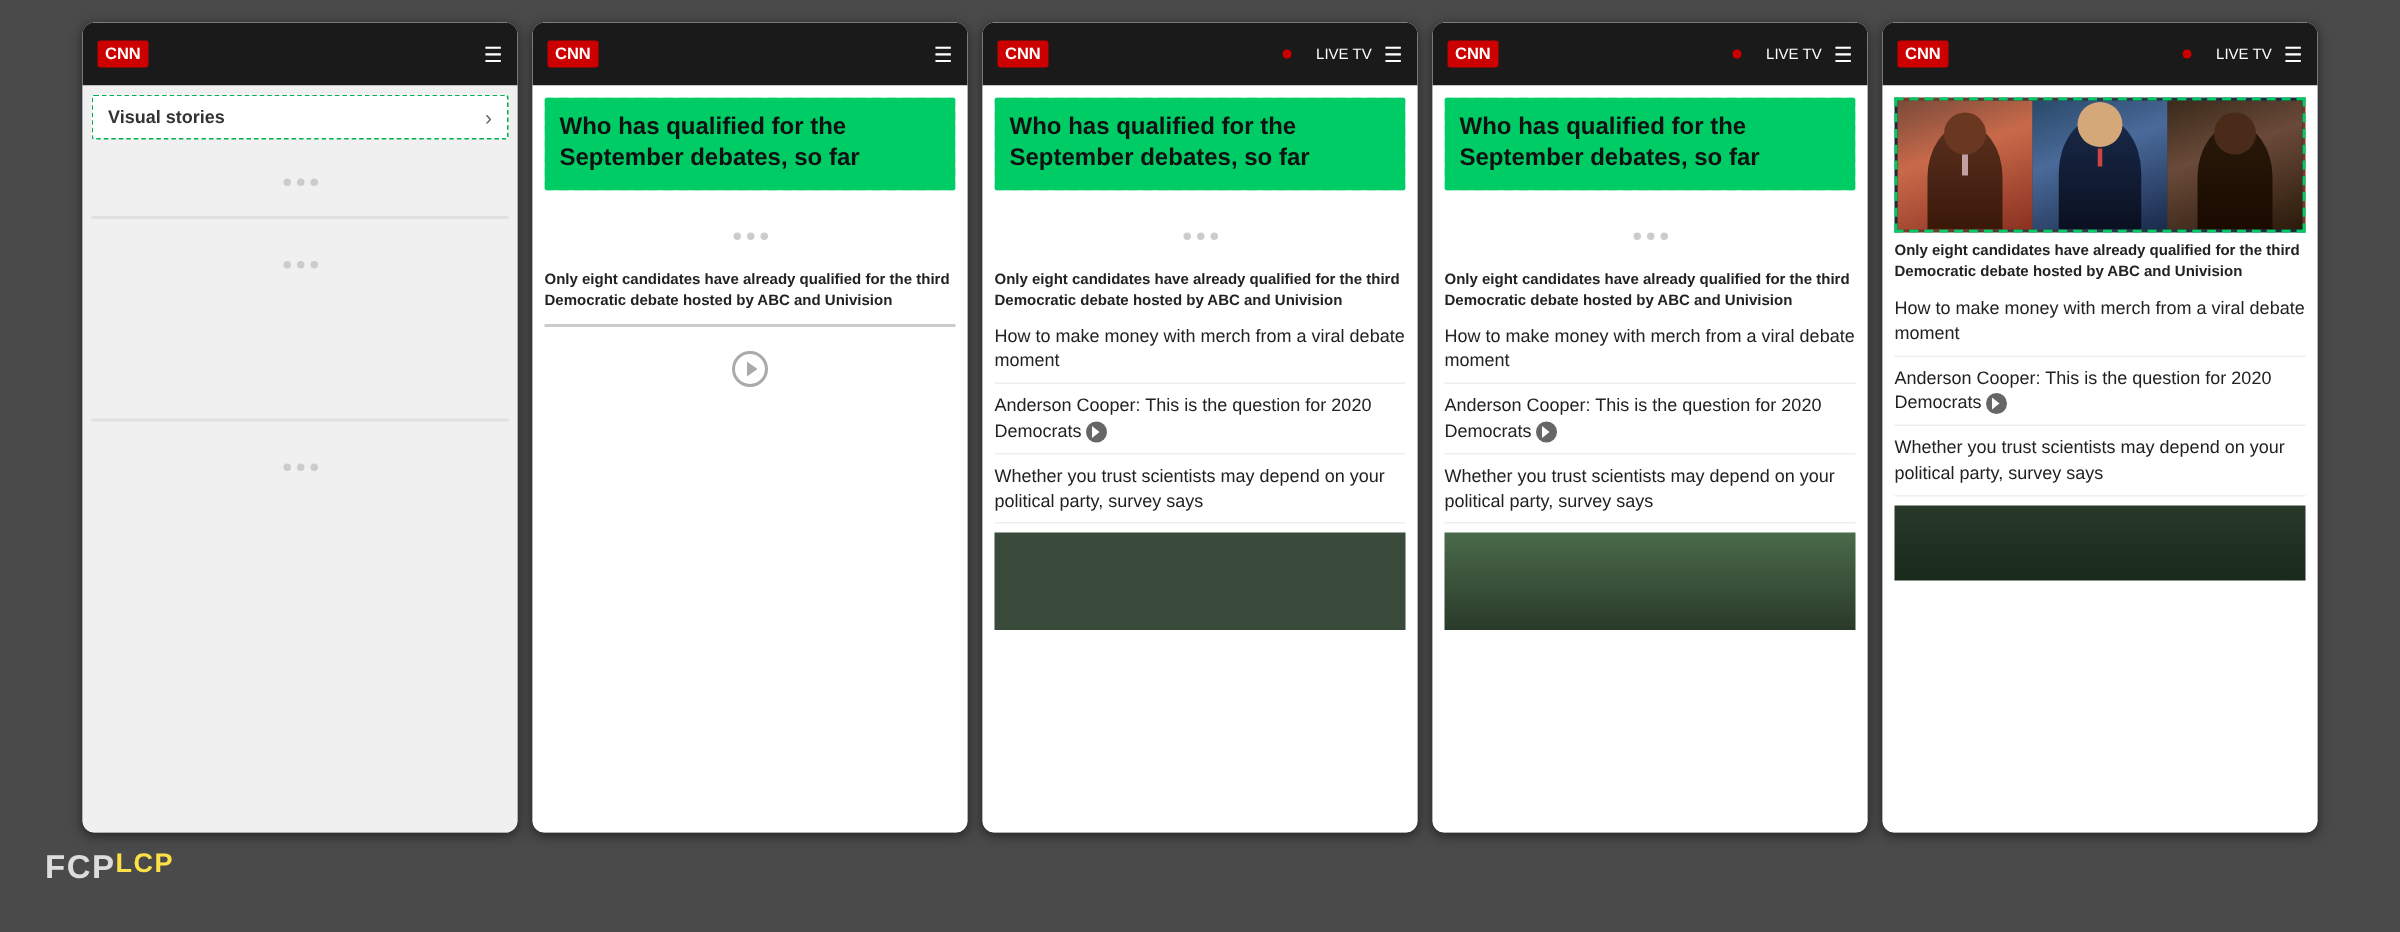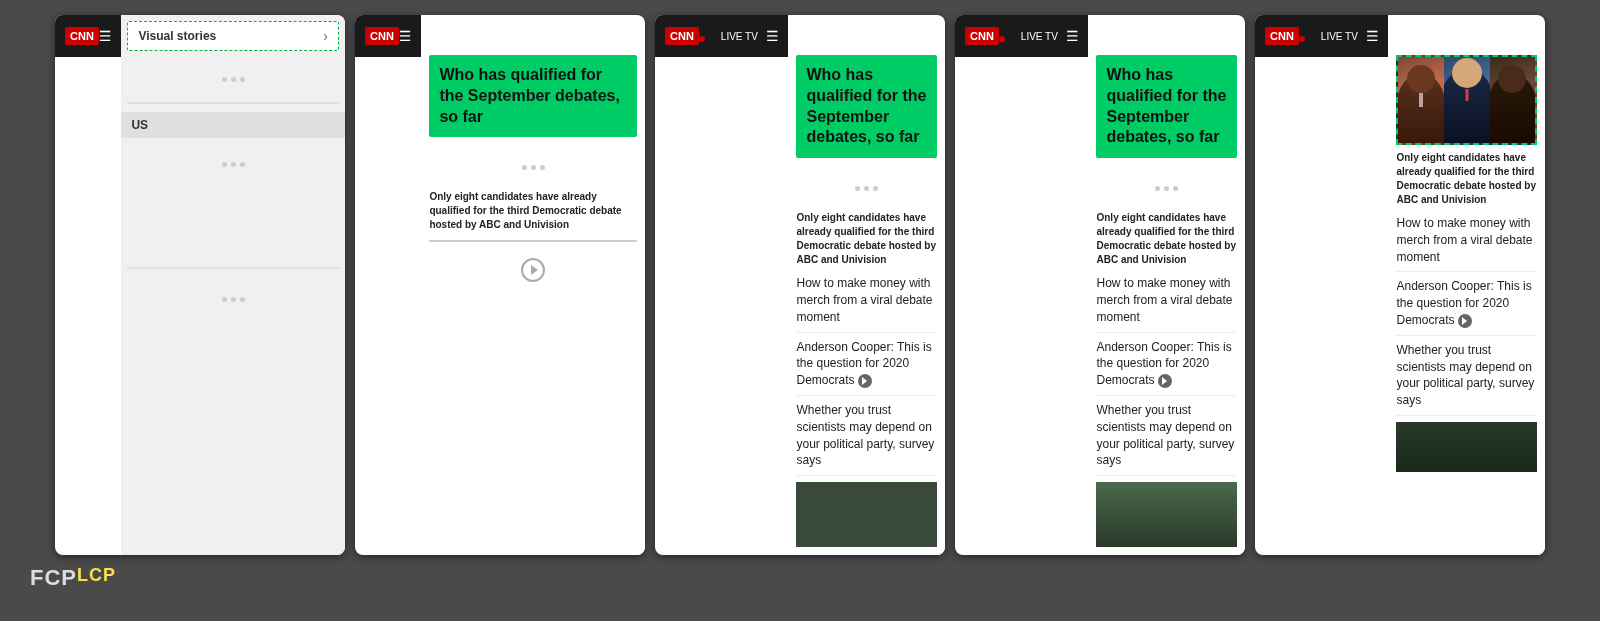--- a/index.html
+++ b/index.html
@@ -26,20 +26,21 @@
     }
 
     .phone-frame {
       background: #fff;
       border-radius: 8px;
       overflow: hidden;
       width: 290px;
       height: 540px;
       flex-shrink: 0;
       display: flex;
+      flex-direction: column;
       box-shadow: 0 2px 8px rgba(0,0,0,0.5);
     }
 
     
     .navbar {
       background: #1a1a1a;
       height: 42px;
       display: flex;
       align-items: center;
       justify-content: space-between;
@@ -59,21 +60,21 @@
     .navbar-right {
       display: flex;
       align-items: center;
       gap: 8px;
       color: white;
       font-size: 11px;
     }
 
     .live-tv-badge {
       display: flex;
-      align-items: flex-end;
+      align-items: center;
       gap: 16px;
       font-size: 10px;
       color: white;
     }
 
     .live-dot {
       width: 6px;
       height: 6px;
       background: #cc0000;
       border-radius: 50%;
@@ -136,21 +137,20 @@
       color: #333;
       margin: 4px 0;
     }
 
     
     .phone-content {
       flex: 1;
       background: #fff;
       overflow: hidden;
       padding: 8px;
-      margin-top: 32px;
     }
 
     .headline-box {
       border: 2.5px dashed #00cc66;
       padding: 8px;
       margin-bottom: 8px;
       background: #00cc66;
       border-radius: 2px;
     }
 
@@ -291,21 +291,20 @@
       <div class="visual-stories-bar">
         <span class="visual-stories-label">Visual stories</span>
         <span class="chevron-right">›</span>
       </div>
       <div class="dots-loading">
         <div class="dot"></div>
         <div class="dot"></div>
         <div class="dot"></div>
       </div>
       <div style="background:#e0e0e0; height:2px; margin: 0 6px 8px 6px;"></div>
-      <div class="section-label">US</div>
       <div class="dots-loading">
         <div class="dot"></div>
         <div class="dot"></div>
         <div class="dot"></div>
       </div>
       <div style="background:#e0e0e0; height:2px; margin: 80px 6px 8px 6px;"></div>
       <div class="dots-loading">
         <div class="dot"></div>
         <div class="dot"></div>
         <div class="dot"></div>

